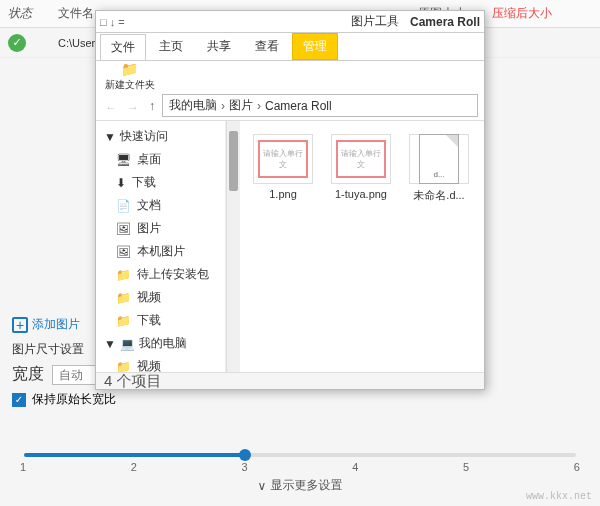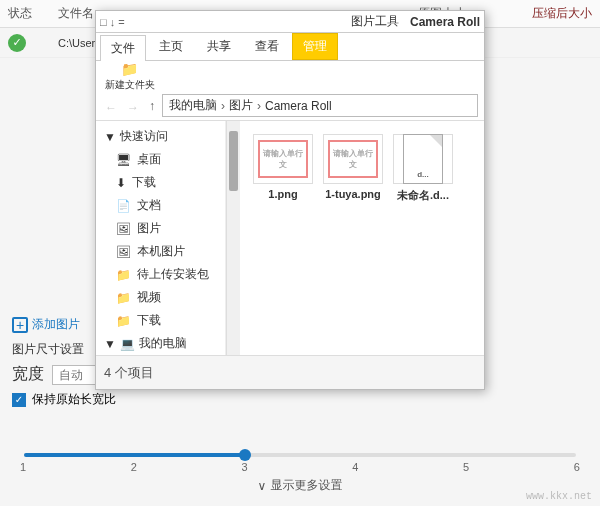--- a/index.html
+++ b/index.html
@@ -23,24 +23,24 @@
 
     
     .table-header {
       display: flex;
       background: #fafafa;
       border-bottom: 1px solid #ddd;
       padding: 4px 8px;
       height: 28px;
       align-items: center;
     }
-    .col-status { width: 50px; color: #555; }
+    .col-status { width: 50px; color: #555; font-style: italic; }
     .col-filename { flex: 1; color: #555; }
     .col-original { width: 100px; color: #555; text-align: center; }
-    .col-compressed { width: 100px; color: #7f1d1d; text-align: right; }
+    .col-compressed { width: 100px; color: #ef4444; text-align: left; }
 
     
     .file-row {
       display: flex;
       align-items: center;
       padding: 4px 8px;
       height: 30px;
       border-bottom: 1px solid #eee;
     }
     .file-status { width: 50px; }
@@ -170,21 +170,21 @@
       height: 380px;
       background: white;
       border: 1px solid #bbb;
       box-shadow: 2px 2px 10px rgba(0,0,0,0.3);
       z-index: 100;
       display: flex;
       flex-direction: column;
     }
     .ribbon-tabs {
       display: flex;
-      align-items: center;
+      align-items: flex-start;
       height: 28px;
       padding: 0 4px;
       border-bottom: 1px solid #ccc;
     }
     .ribbon-tab {
       padding: 4px 10px;
       font-size: 12px;
       color: #333;
       cursor: pointer;
       border: 1px solid transparent;
@@ -298,21 +298,21 @@
     
     .file-area {
       flex: 1;
       overflow-y: auto;
       padding: 8px;
       background: white;
     }
     .files-grid {
       display: flex;
       flex-wrap: wrap;
-      font-weight: bold;
+      gap: 8px;
     }
     .file-item {
       width: 70px;
       display: flex;
       flex-direction: column;
       align-items: center;
       gap: 4px;
       cursor: pointer;
       padding: 4px;
       border: 1px solid transparent;
@@ -365,27 +365,27 @@
       content: '';
       position: absolute;
       top: 0; right: 0;
       width: 12px; height: 12px;
       background: #ddd;
       clip-path: polygon(0 0, 100% 100%, 100% 0);
     }
 
     
     .status-bar {
-      height: 34px;
+      height: 17px;
       background: #f5f5f5;
       border-top: 1px solid #ddd;
       display: flex;
       align-items: center;
       padding: 0 8px;
-      font-size: 13px;
+      font-size: 15px;
       color: #555;
     }
 
     
     .watermark {
       position: absolute;
       bottom: 4px;
       right: 8px;
       font-size: 10px;
       color: rgba(0,0,0,0.25);

